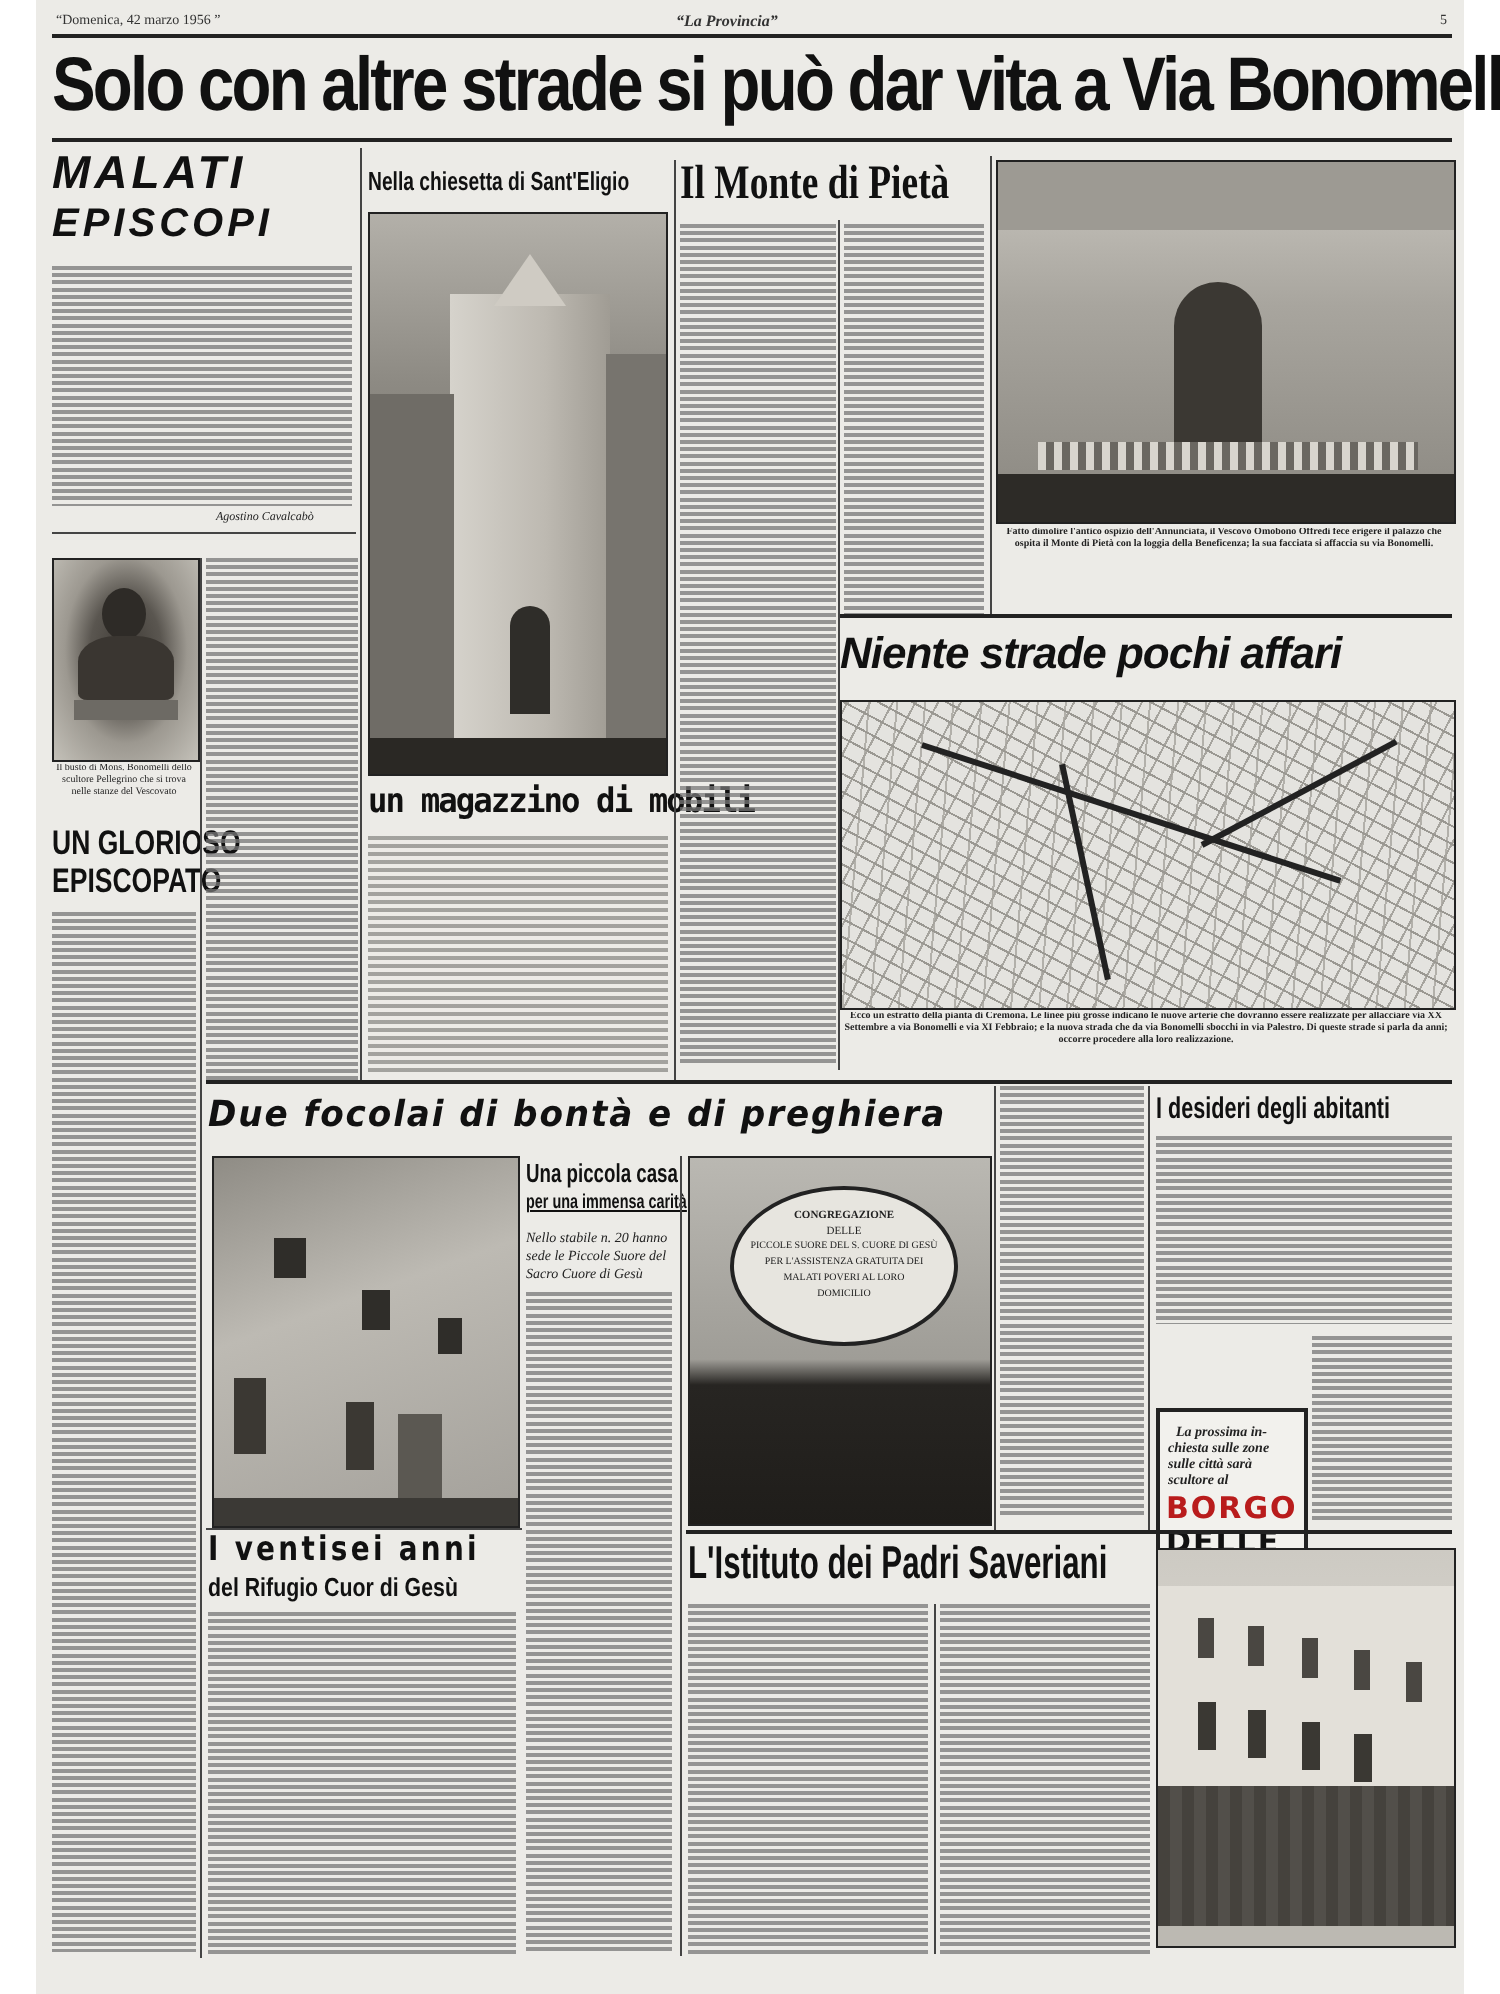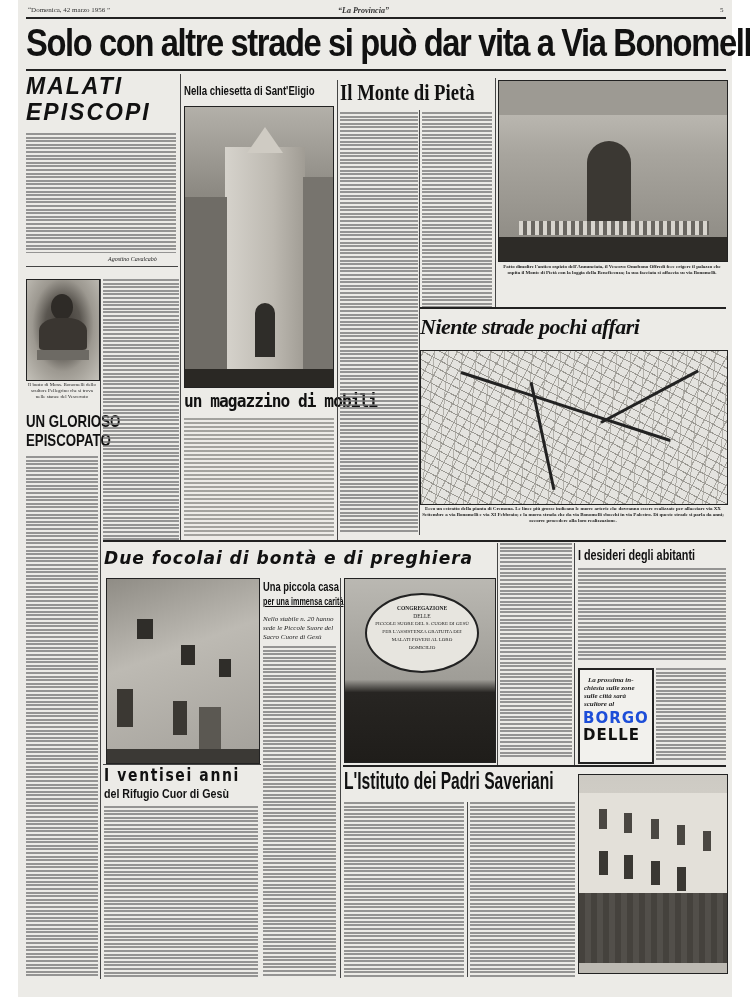--- a/index.html
+++ b/index.html
@@ -26,21 +26,21 @@
 
   <div class="topline" style="left:10px;">“Domenica, 42 marzo 1956 ”</div>
   <div class="topline" style="left:320px;font-weight:bold;font-size:8px;font-style:italic;">“La Provincia”</div>
   <div class="topline" style="left:702px;">5</div>
   <div class="rule" style="left:8px;top:17px;width:700px;height:2px;"></div>
 
   <div class="banner">Solo con altre strade si può dar vita a Via Bonomelli</div>
   <div class="rule" style="left:8px;top:69px;width:700px;height:2px;"></div>
 
   <div class="hd" style="left:8px;top:74px;font-family:'Liberation Sans',sans-serif;font-size:23px;line-height:24px;font-style:italic;letter-spacing:2px;">MALATI</div>
-  <div class="hd" style="left:8px;top:100px;font-family:'Liberation Sans',sans-serif;font-size:23px;line-height:24px;font-style:italic;letter-spacing:2px;">EPISCOPI</div>
+  <div class="hd" style="left:8px;top:100px;font-family:'Liberation Sans',sans-serif;font-size:20px;line-height:24px;font-style:italic;letter-spacing:2px;">EPISCOPI</div>
   <div class="txt dense" style="left:8px;top:133px;width:150px;height:120px;"></div>
   <div class="abs" style="left:90px;top:256px;font-size:6px;font-style:italic;color:#222;">Agostino Cavalcabò</div>
   <div class="hline" style="left:8px;top:266px;width:152px;"></div>
 
   <div class="photo" style="left:8px;top:279px;width:72px;height:100px;background:radial-gradient(ellipse at 50% 45%,#3f3b36 0%,#5a5650 35%,#9c9890 60%,#c4c1b9 100%);">
     <div class="abs" style="left:24px;top:14px;width:22px;height:26px;border-radius:50%;background:#2e2b27;"></div>
     <div class="abs" style="left:12px;top:38px;width:48px;height:32px;border-radius:40% 40% 10% 10%;background:#3a3631;"></div>
     <div class="abs" style="left:10px;top:70px;width:52px;height:10px;background:#6d6a64;"></div>
   </div>
   <div class="cap" style="left:8px;top:382px;width:72px;height:28px;">Il busto di Mons. Bonomelli dello scultore Pellegrino che si trova nelle stanze del Vescovato</div>
@@ -73,21 +73,21 @@
 
   <div class="photo" style="left:480px;top:80px;width:228px;height:180px;background:linear-gradient(180deg,#c9c6bf 0%,#a8a59e 40%,#8a8780 100%);">
     <div class="abs" style="left:0;top:0;width:228px;height:34px;background:#9d9a93;"></div>
     <div class="abs" style="left:88px;top:60px;width:44px;height:80px;background:#3b3833;border-radius:22px 22px 0 0;"></div>
     <div class="abs" style="left:20px;top:140px;width:190px;height:14px;background:repeating-linear-gradient(90deg,#d8d5ce 0 4px,#6a6761 4px 8px);"></div>
     <div class="abs" style="left:0;top:156px;width:228px;height:24px;background:#2d2b27;"></div>
   </div>
   <div class="cap" style="left:480px;top:264px;width:228px;height:38px;font-weight:bold;">Fatto dimolire l'antico ospizio dell'Annunciata, il Vescovo Omobono Offredi fece erigere il palazzo che ospita il Monte di Pietà con la loggia della Beneficenza; la sua facciata si affaccia su via Bonomelli.</div>
   <div class="hline" style="left:402px;top:307px;width:306px;height:2px;background:#222;"></div>
 
-  <div class="hd" style="left:402px;top:312px;font-family:Liberation Serif, serif;font-style:italic;font-size:22px;line-height:30px;letter-spacing:-0.5px;">Niente strade pochi affari</div>
+  <div class="hd" style="left:402px;top:312px;font-family:Liberation Sans, sans-serif;font-style:italic;font-size:22px;line-height:30px;letter-spacing:-0.5px;">Niente strade pochi affari</div>
   <div class="photo" style="left:402px;top:350px;width:306px;height:153px;background:
       repeating-linear-gradient(28deg,transparent 0 7px,#9a9892 7px 8px),
       repeating-linear-gradient(-62deg,transparent 0 9px,#a6a49e 9px 10px),
       repeating-linear-gradient(95deg,transparent 0 13px,#b2b0aa 13px 14px),
       #e4e3df;">
     <div class="abs" style="left:40px;top:20px;width:220px;height:3px;background:#222;transform:rotate(18deg);transform-origin:left;"></div>
     <div class="abs" style="left:120px;top:30px;width:3px;height:110px;background:#222;transform:rotate(-12deg);"></div>
     <div class="abs" style="left:180px;top:70px;width:110px;height:3px;background:#222;transform:rotate(-28deg);transform-origin:left;"></div>
   </div>
   <div class="cap" style="left:402px;top:506px;width:306px;height:28px;font-weight:bold;">Ecco un estratto della pianta di Cremona. Le linee più grosse indicano le nuove arterie che dovranno essere realizzate per allacciare via XX Settembre a via Bonomelli e via XI Febbraio; e la nuova strada che da via Bonomelli sbocchi in via Palestro. Di queste strade si parla da anni; occorre procedere alla loro realizzazione.</div>
@@ -121,26 +121,26 @@
       <div style="font-size:5px;">DOMICILIO</div>
     </div>
   </div>
   <div class="vline" style="left:479px;top:543px;height:222px;"></div>
 
   <div class="txt dense" style="left:482px;top:543px;width:72px;height:215px;"></div>
   <div class="vline" style="left:556px;top:543px;height:222px;"></div>
   <div class="hd" style="left:560px;top:545px;font-family:'Liberation Sans',sans-serif;font-size:15px;line-height:20px;transform:scaleX(.72);transform-origin:left;">I desideri degli abitanti</div>
   <div class="txt dense" style="left:560px;top:568px;width:148px;height:94px;"></div>
 
-  <div class="abs" style="left:560px;top:668px;width:72px;height:92px;border:2px solid #222;background:#f2f1ed;">
+  <div class="abs" style="left:560px;top:704px;width:72px;height:92px;border:2px solid #222;background:#f2f1ed;">
     <div style="margin:6px 0 0 8px;font-size:7px;line-height:8px;font-style:italic;font-weight:bold;color:#222;">La prossima in-</div>
     <div style="margin-left:4px;font-size:7px;line-height:8px;font-style:italic;font-weight:bold;color:#222;">chiesta sulle zone</div>
     <div style="margin-left:4px;font-size:7px;line-height:8px;font-style:italic;font-weight:bold;color:#222;">sulle città sarà</div>
     <div style="margin-left:4px;font-size:7px;line-height:8px;font-style:italic;font-weight:bold;color:#222;">scultore al</div>
-    <div style="margin:2px 0 0 3px;font-family:'DejaVu Sans',sans-serif;font-size:15px;line-height:17px;font-weight:bold;color:#1d4ed8;letter-spacing:1px;">BORGO</div>
+    <div style="margin:2px 0 0 3px;font-family:'DejaVu Sans',sans-serif;font-size:15px;line-height:17px;font-weight:bold;color:#b91c1c;letter-spacing:1px;">BORGO</div>
     <div style="margin-left:3px;font-family:'DejaVu Sans',sans-serif;font-size:15px;line-height:17px;font-weight:bold;color:#111;letter-spacing:1px;">DELLE</div>
   </div>
   <div class="txt dense" style="left:638px;top:668px;width:70px;height:92px;"></div>
 
   <div class="hline" style="left:85px;top:764px;width:158px;"></div>
   <div class="hd" style="left:86px;top:765px;font-family:'DejaVu Sans',sans-serif;font-size:17px;line-height:20px;letter-spacing:2px;transform:scaleX(.82);transform-origin:left;">I ventisei anni</div>
   <div class="hd" style="left:86px;top:786px;font-family:'Liberation Sans',sans-serif;font-size:13px;line-height:16px;transform:scaleX(.82);transform-origin:left;">del Rifugio Cuor di Gesù</div>
   <div class="txt dense" style="left:86px;top:806px;width:154px;height:172px;"></div>
 
   <div class="hline" style="left:325px;top:765px;width:383px;height:2px;background:#222;"></div>

